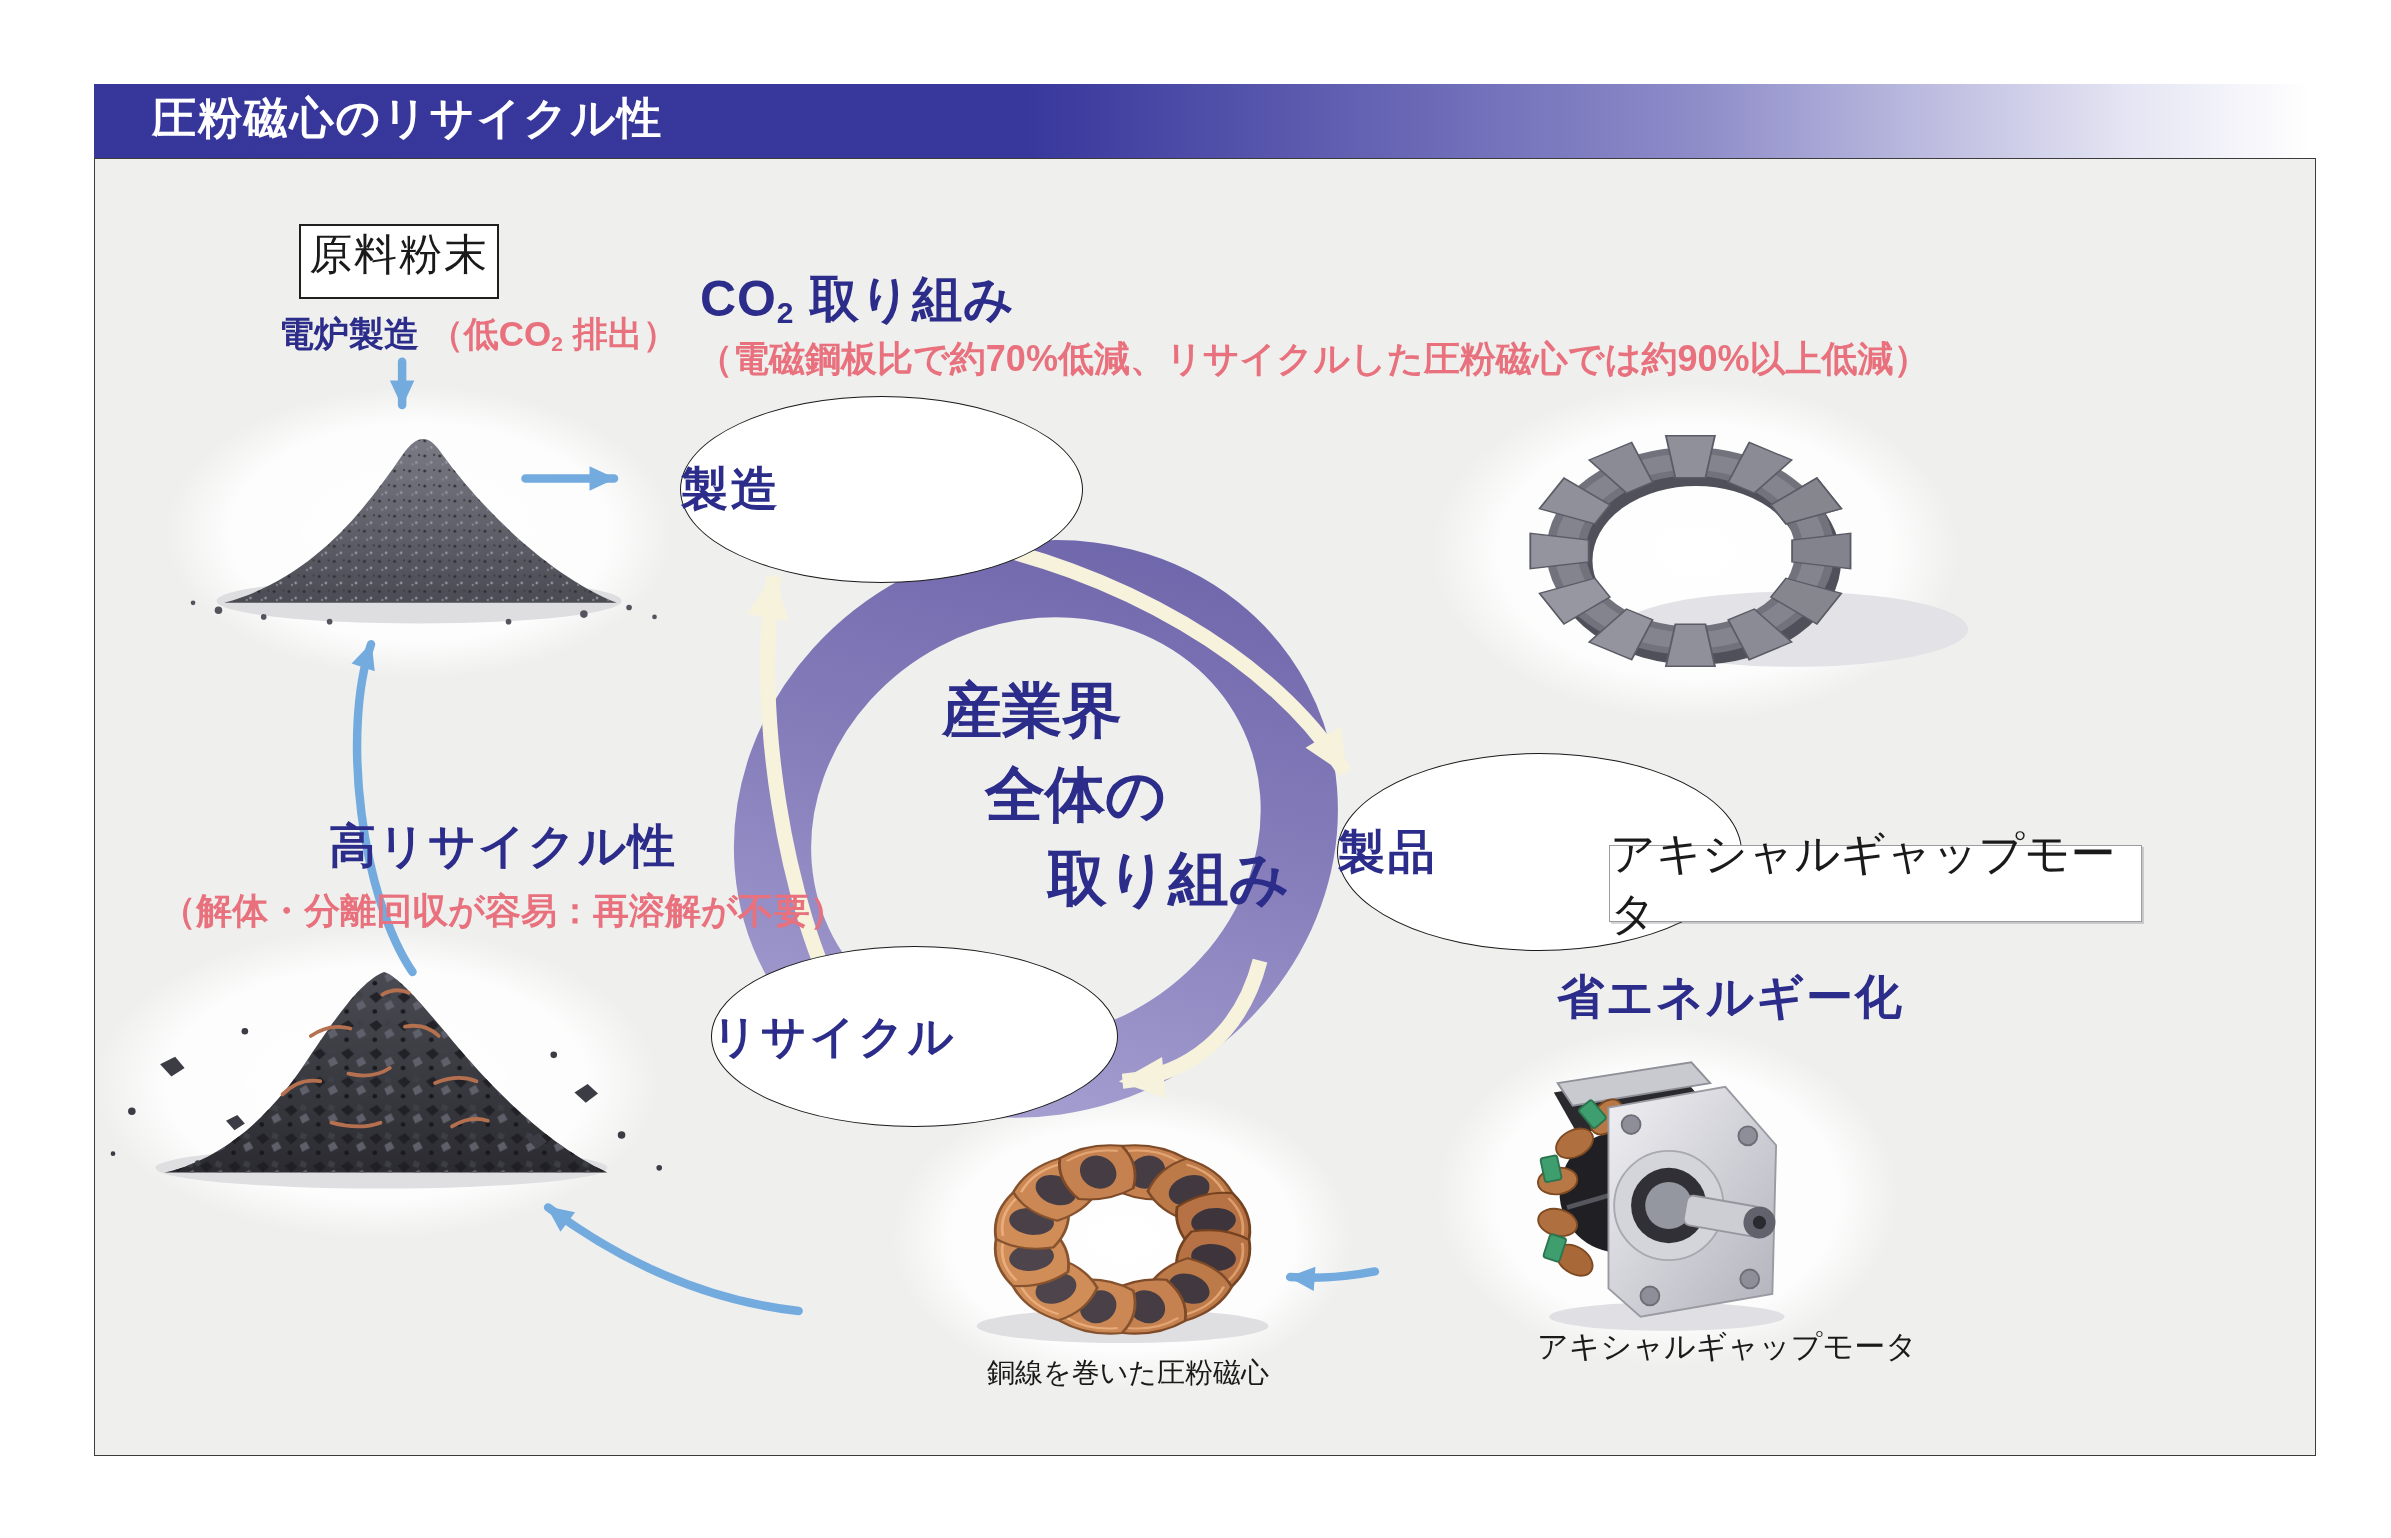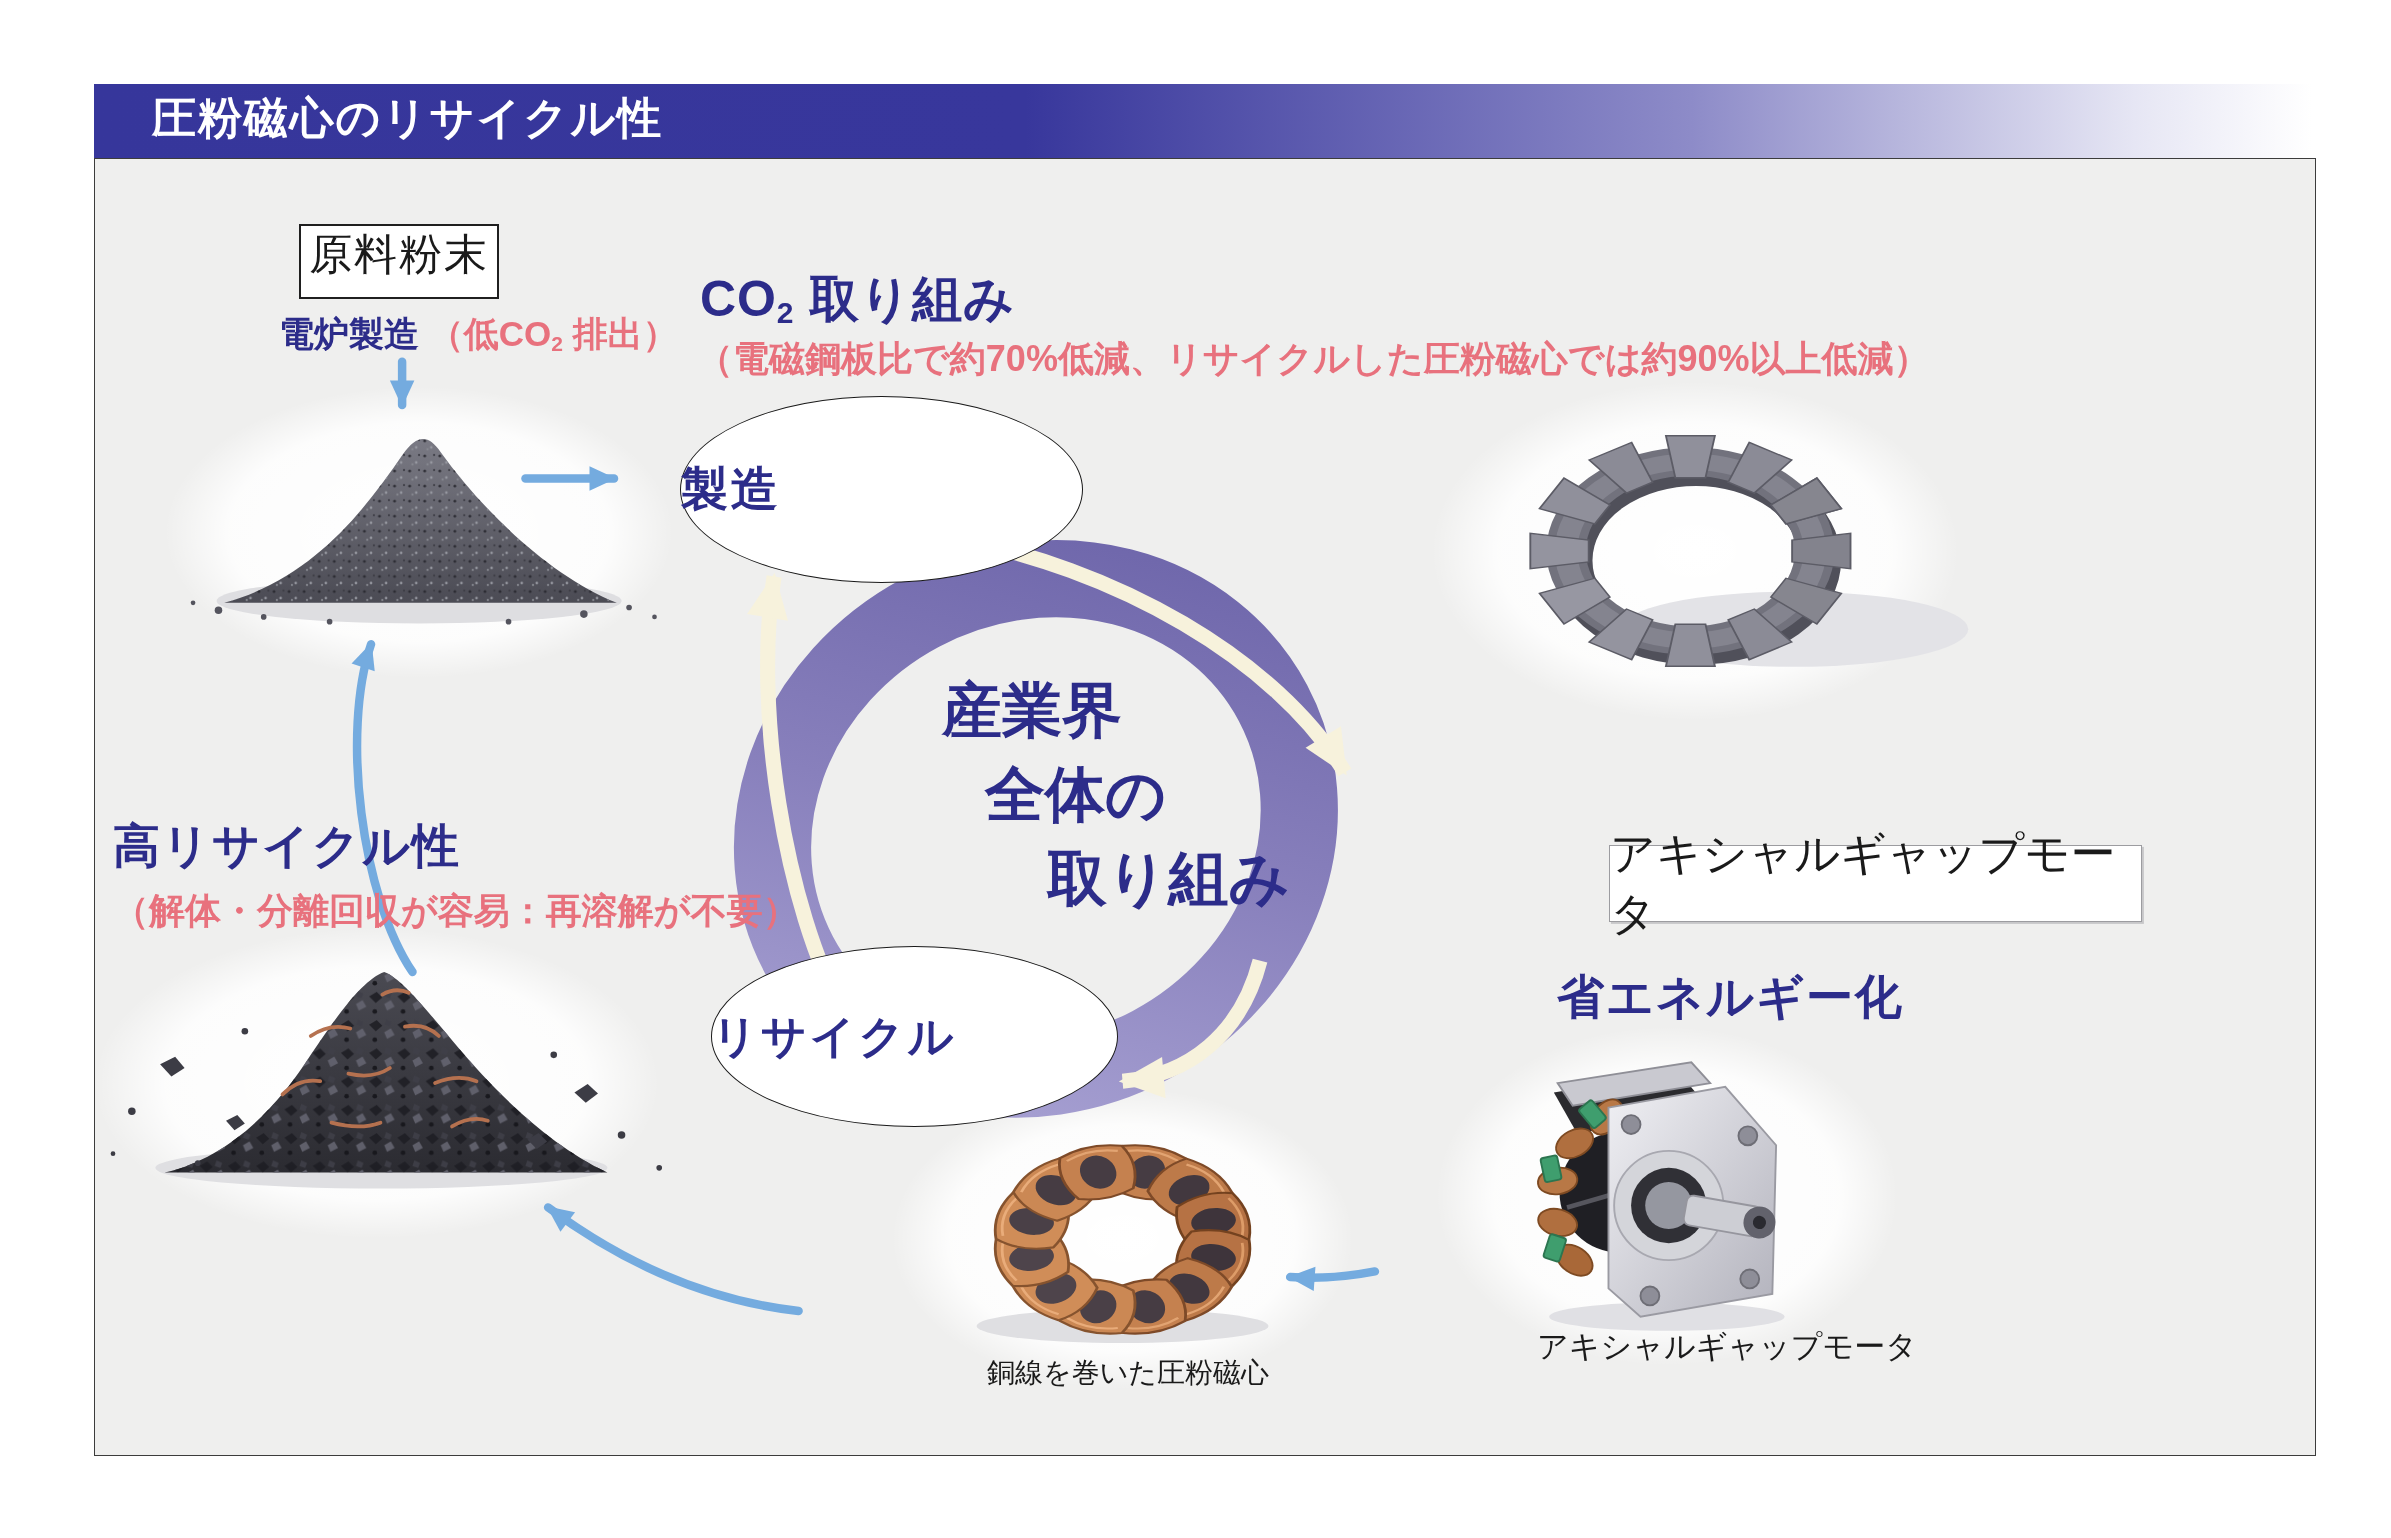--- a/index.html
+++ b/index.html
@@ -29,21 +29,21 @@
   .sub{font-size:0.6em;position:relative;top:0.22em;}
   #raw-box{
     left:299px;top:224px;width:200px;height:75px;box-sizing:border-box;
     background:#ffffff;border:2.8px solid #1f1f1f;
     display:flex;align-items:flex-start;justify-content:center;
     font-size:43px;color:#1a1a1a;letter-spacing:1.9px;
   }
   #process-line{left:279px;top:311px;font-size:35px;font-weight:bold;}
   #co2-heading{left:700px;top:266px;font-size:50px;font-weight:bold;letter-spacing:0.9px;}
   #co2-subtitle{left:697px;top:335px;font-size:36px;font-weight:bold;}
-  #recy-block{left:113px;top:815px;width:780px;text-align:left;}
+  #recy-block{left:113px;top:815px;width:780px;text-align:center;}
   #recy-heading{font-size:47px;font-weight:bold;letter-spacing:1.9px;}
   #recy-subtitle{font-size:36px;font-weight:bold;margin-top:9.4px;}
   #energy-heading{left:1557px;top:966px;font-size:47px;font-weight:bold;letter-spacing:1.9px;}
   #energy-subtitle{left:1411px;top:1026px;font-size:36px;font-weight:bold;}
   #center-text{left:942px;top:669px;font-size:60px;font-weight:bold;line-height:84px;color:#2C2C8A;}
   #center-text .l2{margin-left:43px;}
   #center-text .l3{margin-left:105px;}
   
   .node{
     box-sizing:border-box;background:#ffffff;border:1.9px solid #1a1a1a;border-radius:50%;
@@ -397,20 +397,23 @@
 
   <div class="abs" id="center-text">
     <div class="l1">産業界</div>
     <div class="l2">全体の</div>
     <div class="l3">取り組み</div>
   </div>
 
   <div class="abs node" id="node-manufacture">
     <span>製造</span>
   </div>
+  <div class="abs node" id="node-product">
+    <span>製品</span>
+  </div>
   <div class="abs node" id="node-recycle">
     <span>リサイクル</span>
   </div>
 
   <div class="abs" id="motor-label-box">
     <span>アキシャルギャップモータ</span>
   </div>
 
   <div class="abs caption nowrap" id="coil-caption">銅線を巻いた圧粉磁心</div>
   <div class="abs caption nowrap" id="motor-caption">アキシャルギャップモータ</div>

